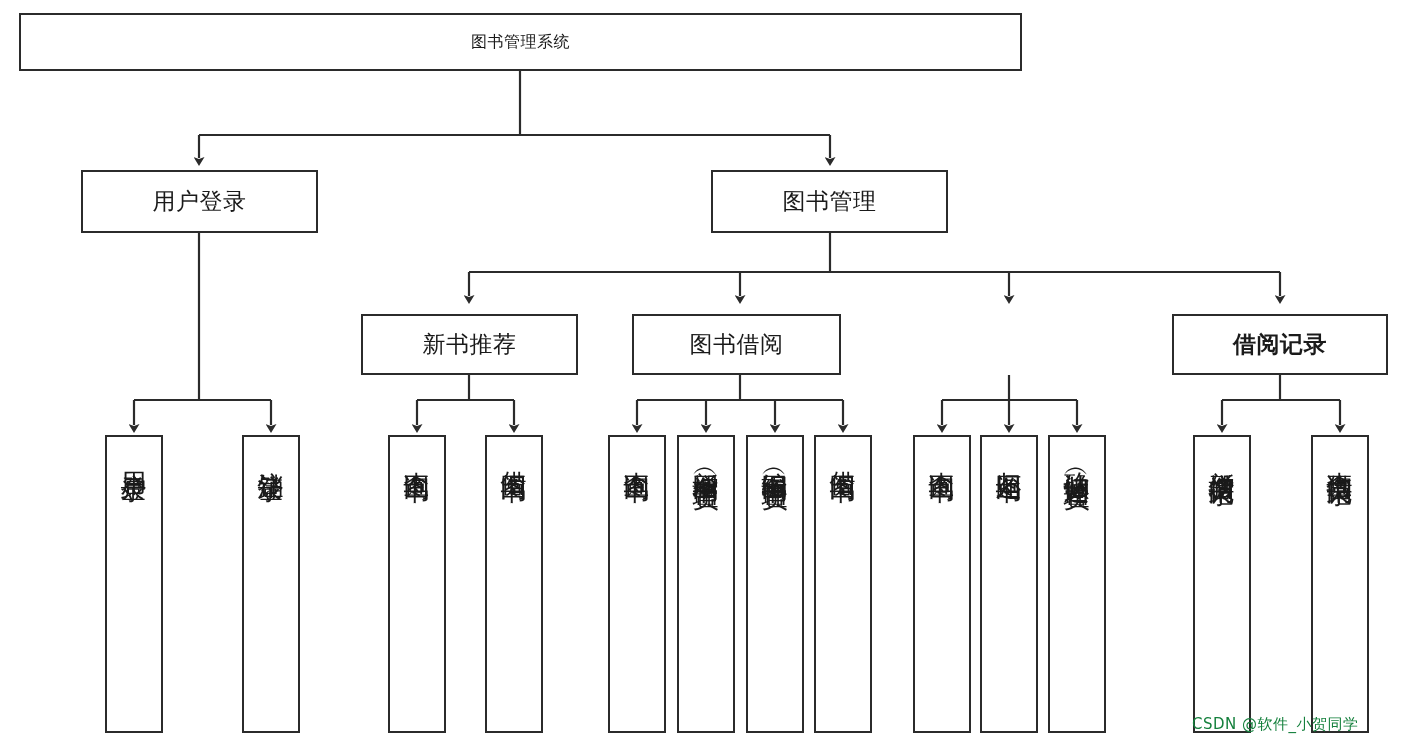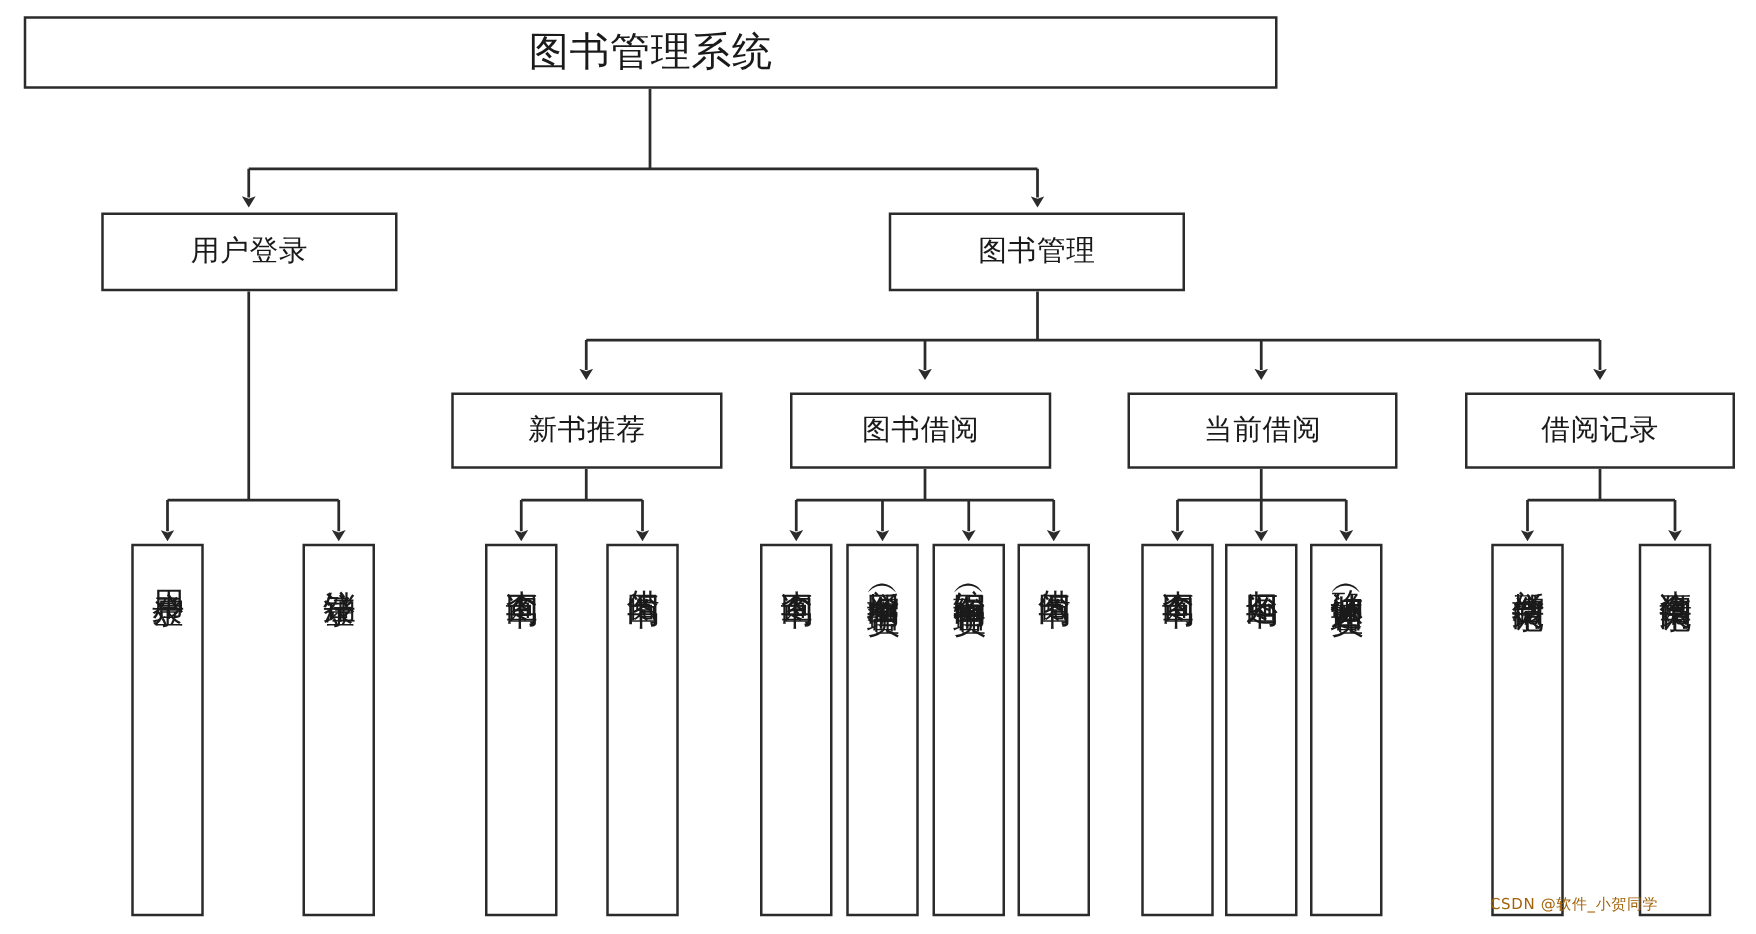--- a/index.html
+++ b/index.html
@@ -39,40 +39,40 @@
     display: block;
     text-align: center;
     line-height: 1.18;
     letter-spacing: 0.5px;
   }
   
   .node.horiz .label {
     font-size: 23px;
   }
   .node.root .label {
-    font-size: 32px;
+    font-size: 16px;
   }
   
   .node.vert {
     align-items: flex-start;
     justify-content: center;
     padding-top: 14px;
   }
   .node.vert .label {
     writing-mode: vertical-rl;
     text-orientation: upright;
     font-size: 26px;
     line-height: 1.0;
     letter-spacing: 2px;
     white-space: nowrap;
   }
   .watermark {
     position: absolute;
-    color: #a16207;
-    font-size: 12px;
+    color: #15803d;
+    font-size: 15px;
     letter-spacing: 0.5px;
     white-space: nowrap;
     z-index: 5;
     pointer-events: none;
   }
 </style>
 </head>
 <body>
 
 <div id="canvas">
@@ -137,24 +137,21 @@
   <div class="node horiz" style="left:361px; top:314px; width:217px; height:61px;">
     <span class="label">新书推荐</span>
   </div>
 
   <div class="node horiz" style="left:711px; top:170px; width:237px; height:63px;">
     <span class="label">图书管理</span>
   </div>
   <div class="node horiz" style="left:632px; top:314px; width:209px; height:61px;">
     <span class="label">图书借阅</span>
   </div>
-  <div class="node horiz" style="left:902px; top:314px; width:216px; height:61px;">
-    <span class="label">当前借阅</span>
-  </div>
-  <div class="node horiz" style="left:1172px; top:314px; width:216px; height:61px;">
+  <div class="node horiz" style="left:1172px; top:314px; width:216px; height:61px;font-weight:bold;">
     <span class="label">借阅记录</span>
   </div>
 
   <div class="node vert" style="left:105px; top:435px; width:58px; height:298px;">
     <span class="label">用户登录</span>
   </div>
   <div class="node vert" style="left:242px; top:435px; width:58px; height:298px;">
     <span class="label">注销登录</span>
   </div>
 

